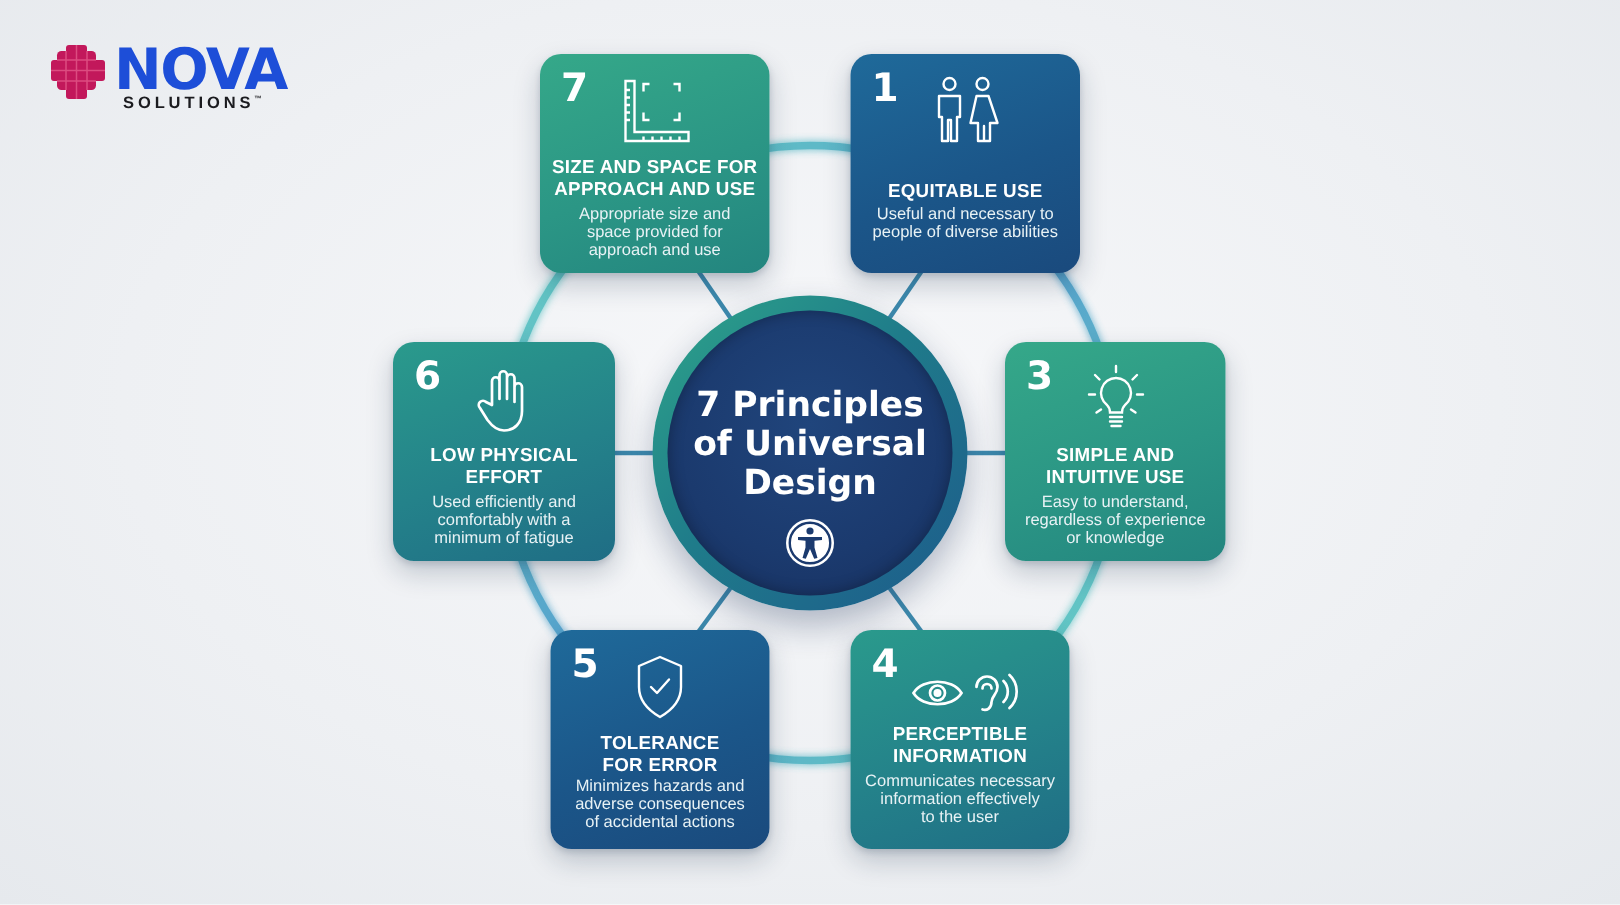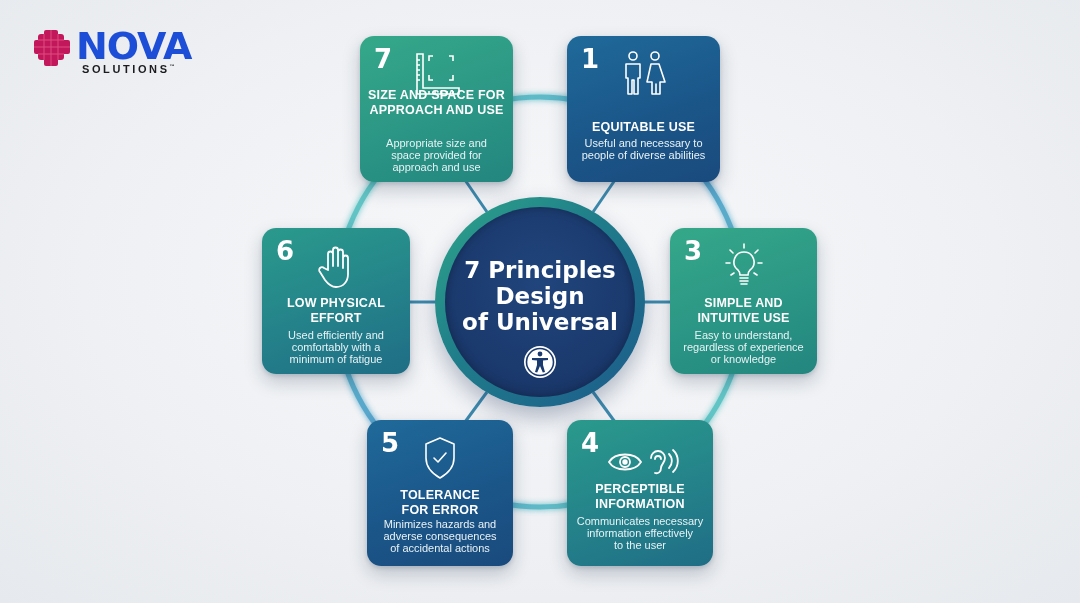--- a/index.html
+++ b/index.html
@@ -98,40 +98,40 @@
     <line x1="643" y1="302" x2="670" y2="302"></line>
     <line x1="487" y1="392" x2="465" y2="422"></line>
     <line x1="593" y1="392" x2="615" y2="422"></line>
   </g>
 </svg>
 
 <div class="center">
   <div class="center-inner">
     <div class="center-title">
       <div>7 Principles</div>
+      <div>of Universal</div>
       <div>Design</div>
-      <div>of Universal</div>
     </div>
     <svg class="center-icon" viewBox="0 0 34 34">
       <circle cx="17" cy="17" r="16" fill="#fff"></circle>
       <circle cx="17" cy="17" r="13.5" fill="none" stroke="#1b3a6e" stroke-width="1.6"></circle>
       <circle cx="17" cy="9" r="2.4" fill="#1b3a6e"></circle>
       <path d="M9 13 L25 13 L25 15 L20 15.5 L20 20 L22 27 L19.8 27.5 L17 21 L14.2 27.5 L12 27 L14 20 L14 15.5 L9 15 Z" fill="#1b3a6e"></path>
     </svg>
   </div>
 </div>
 
 <div class="card green" id="c7">
   <div class="num">7</div>
   <svg class="icon" viewBox="0 0 56 48" fill="none" stroke="#fff" stroke-width="1.6">
     <path d="M8 4 L8 44 L50 44 L50 38 L14 38 L14 4 Z"></path>
     <path d="M8 10 h3 M8 15 h3 M8 20 h3 M8 25 h3 M8 30 h3 M20 44 v-3 M26 44 v-3 M32 44 v-3 M38 44 v-3 M44 44 v-3"></path>
     <path d="M24 6 h-4 v5 M40 6 h4 v5 M24 30 h-4 v-5 M40 30 h4 v-5"></path>
   </svg>
-  <div class="title" style="top:52px;">
+  <div class="title" style="top:68px;">
     <div>SIZE AND SPACE FOR</div>
     <div>APPROACH AND USE</div>
   </div>
   <div class="desc" style="top:101px;">
     <div>Appropriate size and</div>
     <div>space provided for</div>
     <div>approach and use</div>
   </div>
 </div>
 

